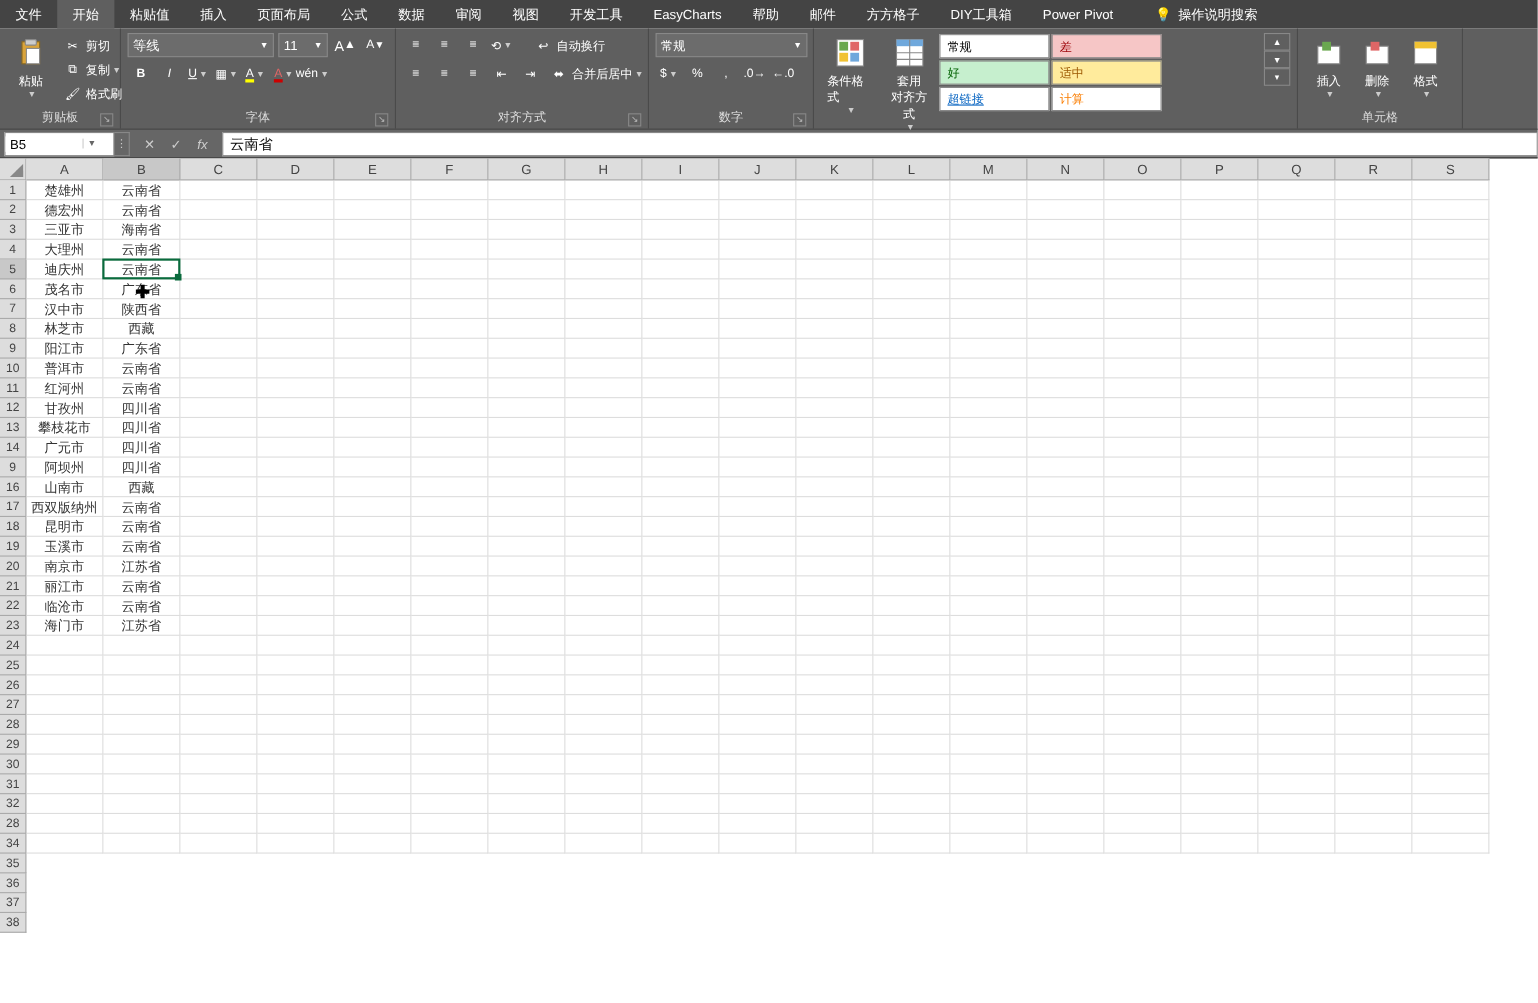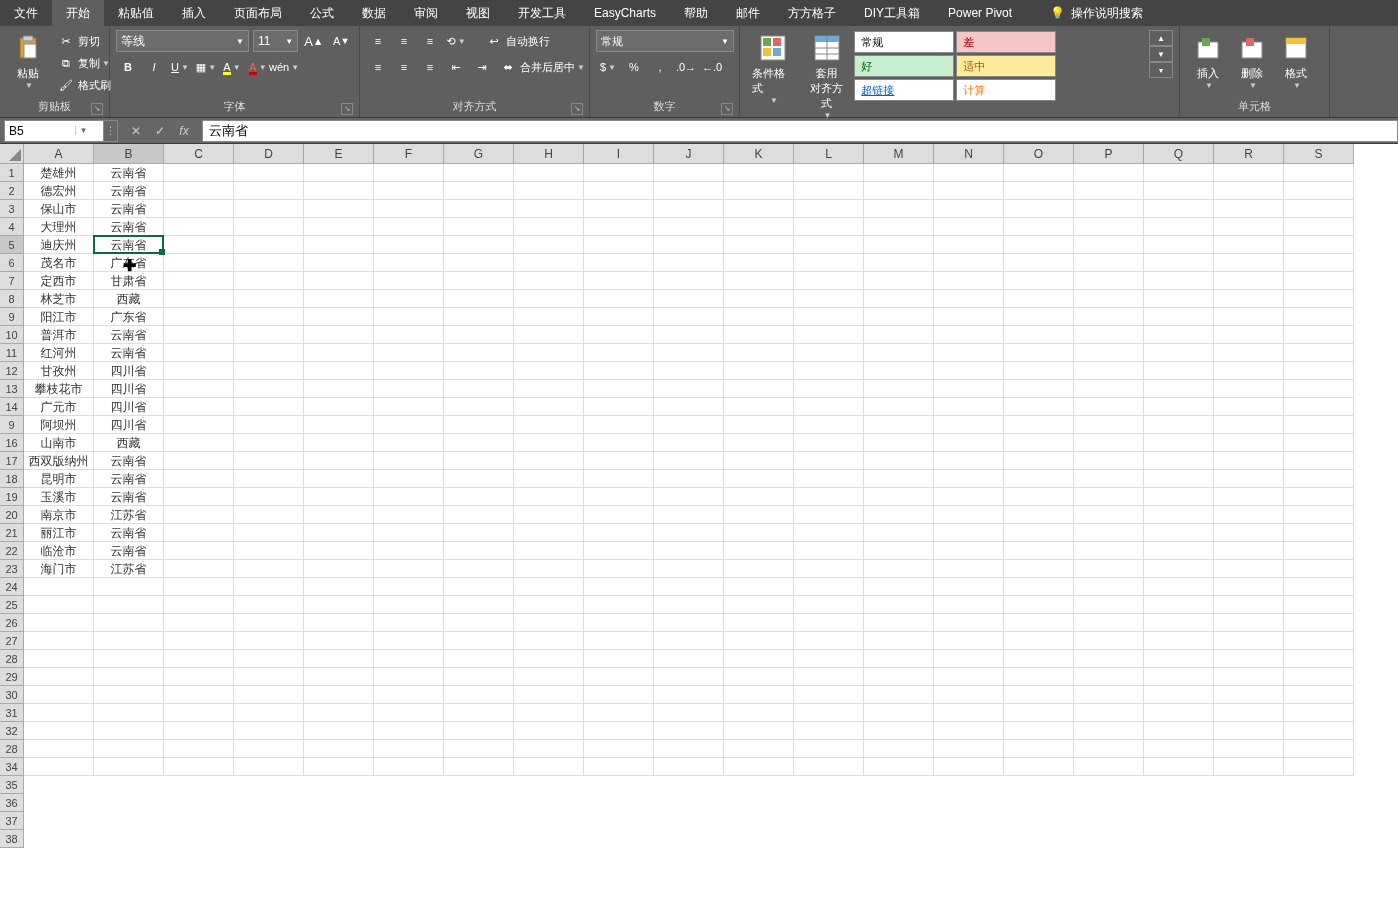--- a/index.html
+++ b/index.html
@@ -409,22 +409,22 @@
         <div class="cell" style="width: 70px;"></div>
         <div class="cell" style="width: 70px;"></div>
         <div class="cell" style="width: 70px;"></div>
         <div class="cell" style="width: 70px;"></div>
         <div class="cell" style="width: 70px;"></div>
         <div class="cell" style="width: 70px;"></div>
         <div class="cell" style="width: 70px;"></div>
         <div class="cell" style="width: 70px;"></div>
       </div>
       <div class="row">
-        <div class="cell" style="width: 70px;">保山市</div>
-        <div class="cell" style="width: 70px;">云南省</div>
+        <div class="cell" style="width: 70px;">三亚市</div>
+        <div class="cell" style="width: 70px;">海南省</div>
         <div class="cell" style="width: 70px;"></div>
         <div class="cell" style="width: 70px;"></div>
         <div class="cell" style="width: 70px;"></div>
         <div class="cell" style="width: 70px;"></div>
         <div class="cell" style="width: 70px;"></div>
         <div class="cell" style="width: 70px;"></div>
         <div class="cell" style="width: 70px;"></div>
         <div class="cell" style="width: 70px;"></div>
         <div class="cell" style="width: 70px;"></div>
         <div class="cell" style="width: 70px;"></div>
@@ -493,22 +493,22 @@
         <div class="cell" style="width: 70px;"></div>
         <div class="cell" style="width: 70px;"></div>
         <div class="cell" style="width: 70px;"></div>
         <div class="cell" style="width: 70px;"></div>
         <div class="cell" style="width: 70px;"></div>
         <div class="cell" style="width: 70px;"></div>
         <div class="cell" style="width: 70px;"></div>
         <div class="cell" style="width: 70px;"></div>
       </div>
       <div class="row">
-        <div class="cell" style="width: 70px;">定西市</div>
-        <div class="cell" style="width: 70px;">甘肃省</div>
+        <div class="cell" style="width: 70px;">汉中市</div>
+        <div class="cell" style="width: 70px;">陕西省</div>
         <div class="cell" style="width: 70px;"></div>
         <div class="cell" style="width: 70px;"></div>
         <div class="cell" style="width: 70px;"></div>
         <div class="cell" style="width: 70px;"></div>
         <div class="cell" style="width: 70px;"></div>
         <div class="cell" style="width: 70px;"></div>
         <div class="cell" style="width: 70px;"></div>
         <div class="cell" style="width: 70px;"></div>
         <div class="cell" style="width: 70px;"></div>
         <div class="cell" style="width: 70px;"></div>

